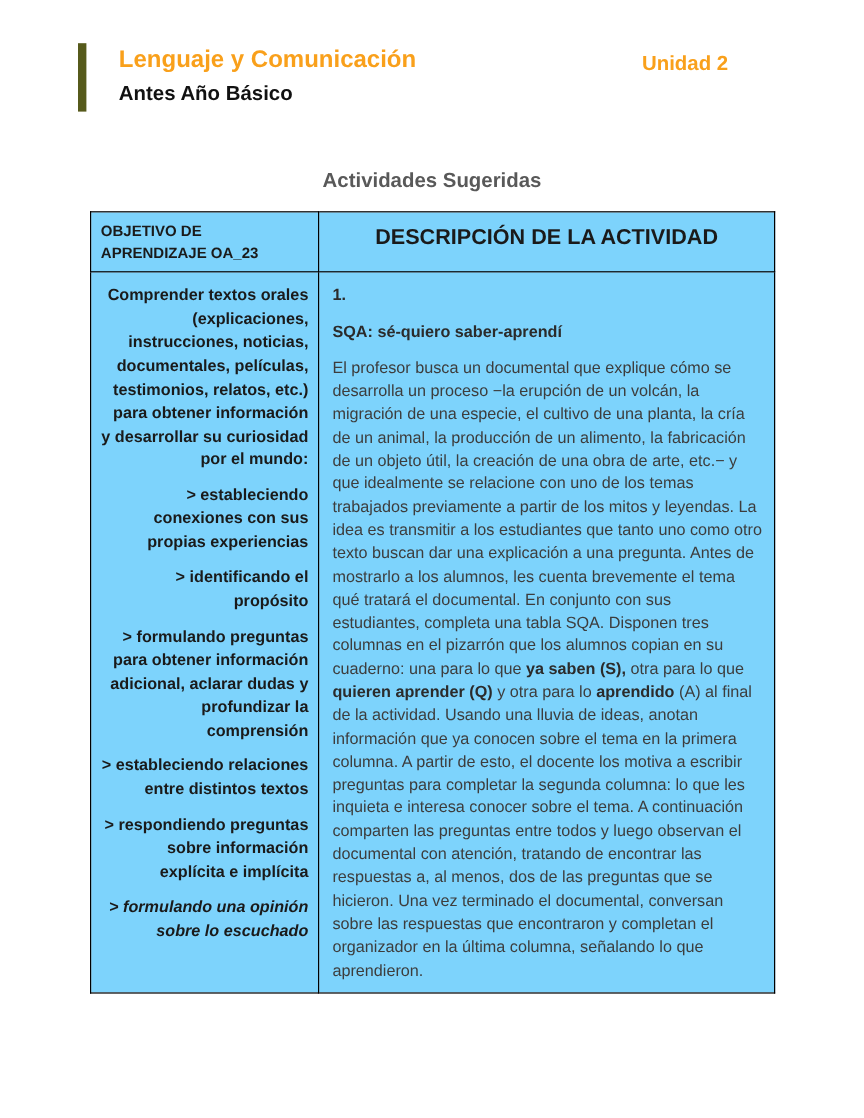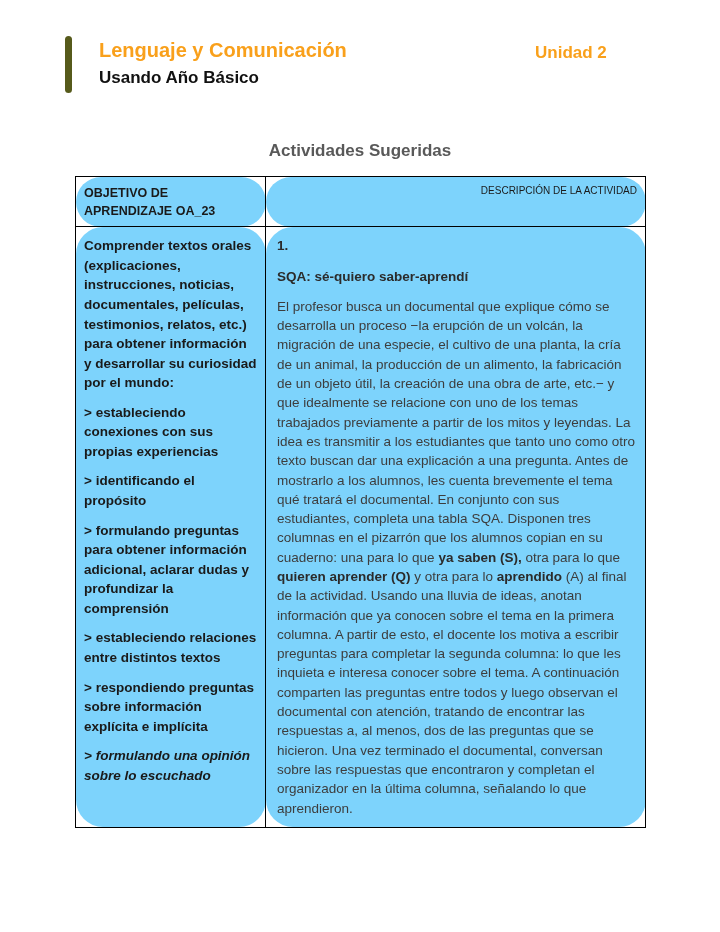--- a/index.html
+++ b/index.html
@@ -1,15 +1,15 @@
 <!DOCTYPE html>
 <html><head>
 <meta charset="utf-8">
 <style>
-  * { margin: 0; padding: 0; box-sizing: border-box; border-radius: 27px; }
+  * { margin: 0; padding: 0; box-sizing: border-box; }
   html, body { background: #ffffff; }
   body {
     width: 720px; height: 932px;
     font-family: "Liberation Sans", sans-serif;
     position: relative;
     overflow: hidden;
   }
   .page { position: relative; width: 720px; height: 932px; background: #ffffff; }
 
   
@@ -49,52 +49,52 @@
   }
   th.obj-h {
     width: 190px;
     text-align: left;
     padding: 7px 8px 6px 8px;
     font-size: 12.5px; font-weight: bold; color: #1a1a1a;
     height: 47px;
     line-height: 1.45;
   }
   th.desc-h {
-    text-align: right;
+    text-align: center;
     padding: 7px 8px 6px 8px;
-    font-size: 10px; font-weight: normal; color: #1a1a1a;
+    font-size: 18px; font-weight: bold; color: #1a1a1a;
     line-height: 1.45;
   }
   td.obj-cell {
     padding: 9px 8px;
     font-size: 13.5px; font-weight: bold; color: #1a1a1a;
     line-height: 1.45;
     height: 598px;
   }
   td.desc-cell {
     padding: 9px 10px 9px 11px;
     font-size: 13.5px; color: #3d3d3d;
     line-height: 1.43;
   }
-  .obj-cell p { margin-bottom: 10px; }
+  .obj-cell p { margin-bottom: 10px; text-align: right; }
   .obj-cell p:last-child { margin-bottom: 0; font-style: italic; }
   .desc-cell .num, .desc-cell .subtitle { font-weight: bold; color: #2b2b2b; margin-bottom: 11px; }
   .desc-para { text-align: left; }
   .b { font-weight: bold; color: #2b2b2b; }
 </style>
 </head>
 <body>
 
 <div class="page">
 
   <div class="header">
     <div class="accent-bar"></div>
     <div class="header-left">
       <div class="subject">Lenguaje y Comunicación</div>
-      <div class="grade">Usando Año Básico</div>
+      <div class="grade">Antes Año Básico</div>
     </div>
     <div class="header-right">
       <div class="unit">Unidad 2</div>
     </div>
   </div>
 
   <div class="doc-title">Actividades Sugeridas</div>
 
   <table class="activity-table">
     <tbody>

